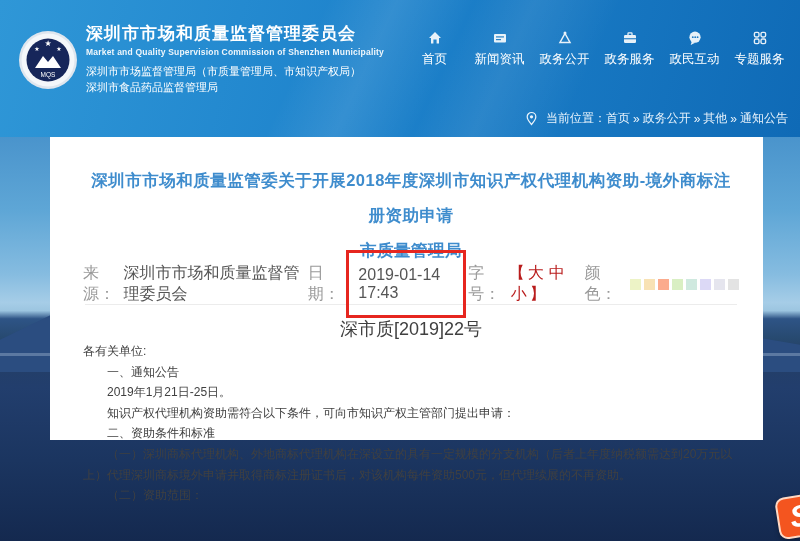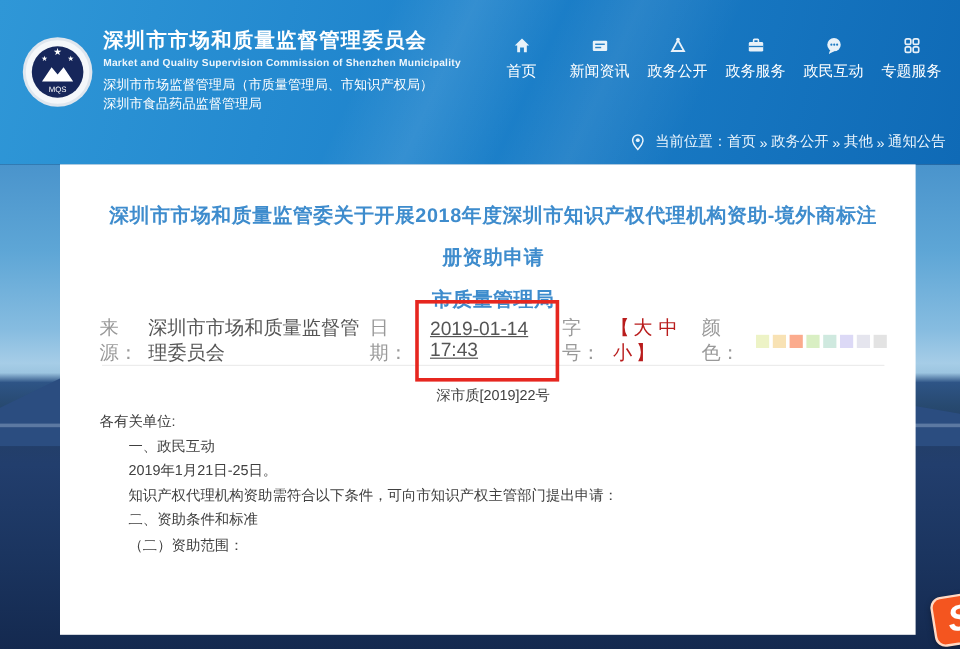--- a/index.html
+++ b/index.html
@@ -38,36 +38,36 @@
   .nav-ico svg { width:16px; height:16px; display:block; }
   .nav-label { font-size:12.5px; margin-top:5px; white-space:nowrap; }
   .crumbs { position:absolute; right:12px; top:110px; display:flex; align-items:center;
     color:#eaf4fc; font-size:12px; }
   .crumb-ico { width:15px; height:15px; margin-right:7px; }
   .crumb-ico svg { width:15px; height:15px; display:block; }
   .crumbs a { color:#eaf4fc; text-decoration:none; cursor:pointer; }
   .crumb-sep { margin:0 3px; }
 
   
-  .panel { position:absolute; left:50px; top:137px; width:713px; height:392px;
+  .panel { position:absolute; left:50px; top:137px; width:713px; height:303px;
     background:#ffffff; padding:26px 24px 0 33px; }
   .art-title { text-align:center; font-weight:bold; font-size:16.5px;
     line-height:35px; letter-spacing:.5px; }
   .meta { display:flex; justify-content:center; align-items:center;
     margin-top:3px; font-size:16px; color:#999; height:26px; }
   .meta-label { color:#999; margin-left:2px; }
   .meta-label:first-child { margin-left:0; }
   .meta-val { color:#555; margin-left:4px; }
-  .date-box { border:3px solid #e6261f; padding:13px 9px; margin-left:2px; color:#555;text-decoration:underline; }
+  .date-box { border:3px solid #e6261f; padding:13px 9px; margin-left:2px; color:#555; }
   .fontsize { color:#b91c1c; margin-left:4px; letter-spacing:1px; }
   .fontsize span.opt { cursor:pointer; margin:0 2px; }
   .swatches { display:flex; margin-left:6px; }
   .swatch { width:11px; height:11px; margin-left:3px; cursor:pointer; }
   .divider { border-top:1px solid #ececec; margin:7px 2px 0 2px; }
-  .doc-number { text-align:center; font-size:12px; color:#404040; margin-top:14px;
+  .doc-number { text-align:center; font-size:18px; color:#404040; margin-top:14px;
     line-height:20px; }
   .body-text { margin-top:2px; font-size:12px; color:#404040; }
   .body-text p { line-height:20.6px; }
   .body-text p.ind { text-indent:2em; }
 
   
   .s-badge { position:absolute; left:777px; top:495px; width:46px; height:42px;
     border-radius:9px; transform:rotate(-9deg); display:flex; align-items:center;
     justify-content:center; color:#fff; font-weight:bold; font-style:italic;
     font-size:30px; box-shadow:0 2px 5px rgba(0,0,0,.35); cursor:pointer;
@@ -216,24 +216,25 @@
         <span class="swatch" style="background-color: rgb(227, 227, 227);"></span>
       </span>
     </div>
 
     <div class="divider"></div>
 
     <div class="doc-number">深市质[2019]22号</div>
 
     <div class="body-text">
       <p>各有关单位:</p>
-      <p class="ind">一、政民互动</p>
+      <p class="ind">一、通知公告</p>
       <p class="ind">2019年1月21日-25日。</p>
       <p class="ind">知识产权代理机构资助需符合以下条件，可向市知识产权主管部门提出申请：</p>
       <p class="ind">二、资助条件和标准</p>
+      <p class="ind">（一）深圳商标代理机构、外地商标代理机构在深设立的具有一定规模的分支机构（后者上年度纳税额需达到20万元以上）代理深圳商标境外申请并取得商标注册证书后，对该机构每件资助500元，但代理续展的不再资助。</p>
       <p class="ind">（二）资助范围：</p>
 
     </div>
   </div>
 
   <div class="s-badge" style="background-color: rgb(244, 85, 31);">S</div>
 
 </div>
 
 </body></html>

